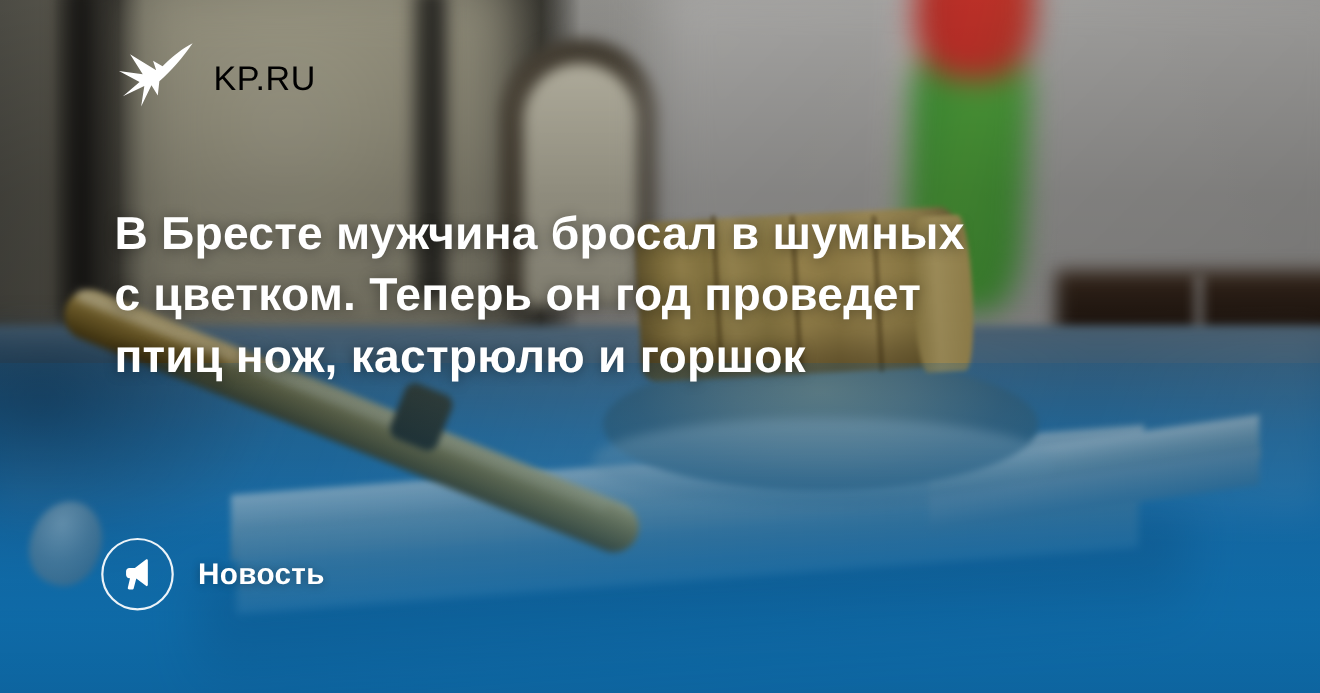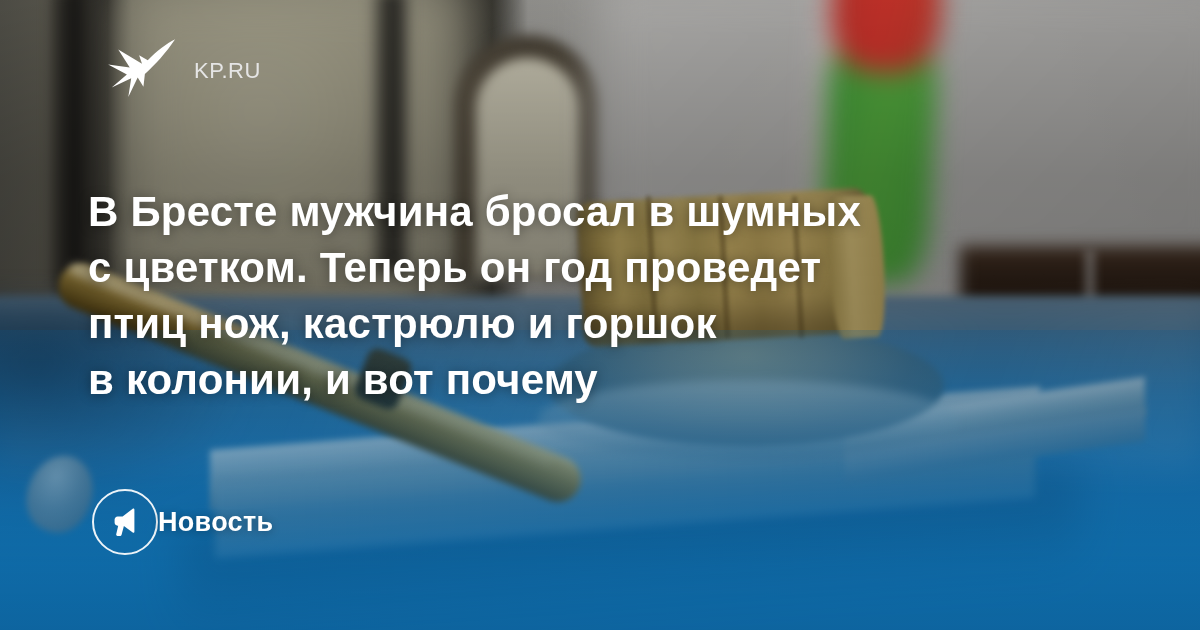--- a/index.html
+++ b/index.html
@@ -348,46 +348,47 @@
   
   .brand {
     position: absolute;
     left: 106px; top: 36px;
     display: flex;
     align-items: center;
     gap: 16px;
   }
   .brand-logo { width: 72px; height: 70px; display: block; }
   .brand-name {
-    color: #e5e5e5;
-    font-size: 22px;
+    color: #000000;
+    font-size: 31px;
     font-weight: 500;
     letter-spacing: .5px;
     line-height: 1;
     white-space: nowrap;
   }
 
   .headline {
     position: absolute;
     left: 88px; top: 184px;
     width: 950px;
     color: #ffffff;
     font-size: 42px;
     font-weight: 700;
     line-height: 56px;
     letter-spacing: .2px;
     text-shadow: 0 1px 12px rgba(0,0,0,.40);
   }
-  .headline .hl-line { display: block; white-space: nowrap; }
+  .headline .hl-line { display: block; white-space: nowrap; margin-left: 16px; }
 
   .badge {
     position: absolute;
     left: 92px; top: 489px;
     display: flex;
     align-items: center;
+    gap: 22px;
   }
   .badge-circle {
     width: 66px; height: 66px;
     border-radius: 50%;
     border: 2px solid rgba(255,255,255,.92);
     display: flex;
     align-items: center;
     justify-content: center;
     box-sizing: border-box;
   }
@@ -459,21 +460,20 @@
         <path fill="#ffffff" d="M96 4 C84 10 70 21 58 33 L46 26 L50 38 L17 18 L33 43 L3 39 L29 53 L8 71 L35 58 L31 84 L44 57 L52 70 L54 52 C68 40 84 22 96 4 Z"></path>
       </svg>
     </span>
     <span class="brand-name">KP.RU</span>
   </div>
 
   <div class="headline">
     <span class="hl-line">В Бресте мужчина бросал в шумных</span>
     <span class="hl-line">с цветком. Теперь он год проведет</span>
     <span class="hl-line">птиц нож, кастрюлю и горшок</span>
-    <span class="hl-line">в колонии, и вот почему</span>
   </div>
 
   <div class="badge">
     <span class="badge-circle">
       <svg width="34" height="34" viewBox="0 0 34 34" xmlns="http://www.w3.org/2000/svg" aria-hidden="true">
         <path fill="#ffffff" d="M26.4 4.6 C26.4 3.6 25.4 3.1 24.7 3.7 L14.6 11.4 L9.6 11.4 C7.9 11.4 6.6 12.8 6.6 14.5 L6.6 17.6 C6.6 19.3 7.9 20.7 9.6 20.7 L10.2 20.7 L8.2 29.3 C8.0 30.1 8.6 30.9 9.5 30.9 L12.2 30.9 C12.8 30.9 13.3 30.5 13.5 29.9 L15.9 20.9 L24.7 27.6 C25.4 28.2 26.4 27.7 26.4 26.7 Z"></path>
       </svg>
     </span>
     <span class="badge-label">Новость</span>
   </div>

